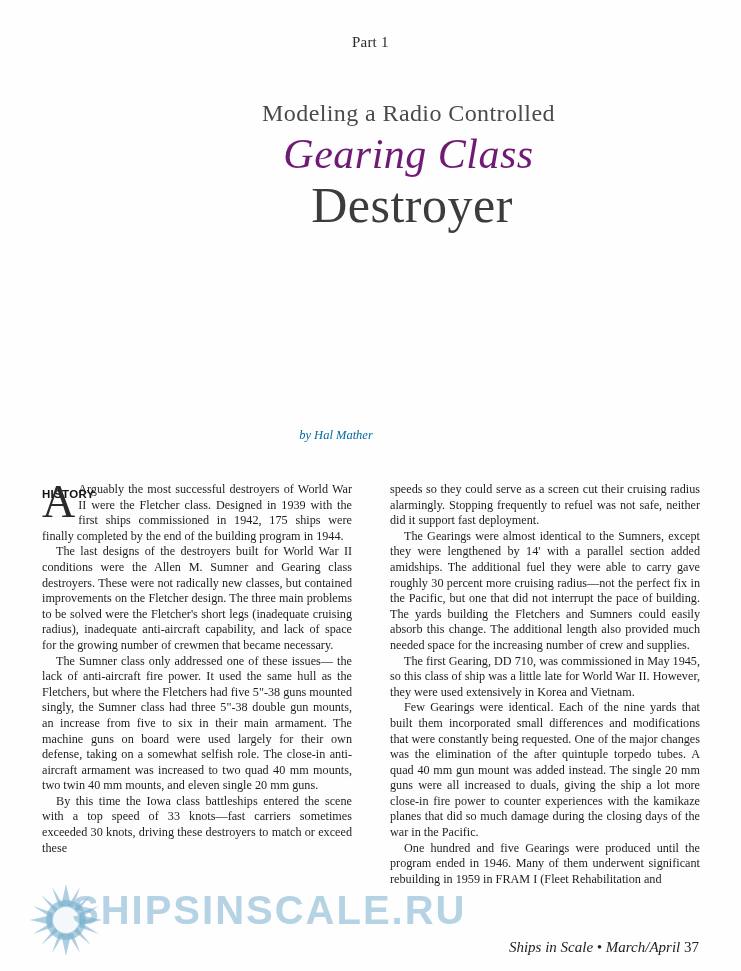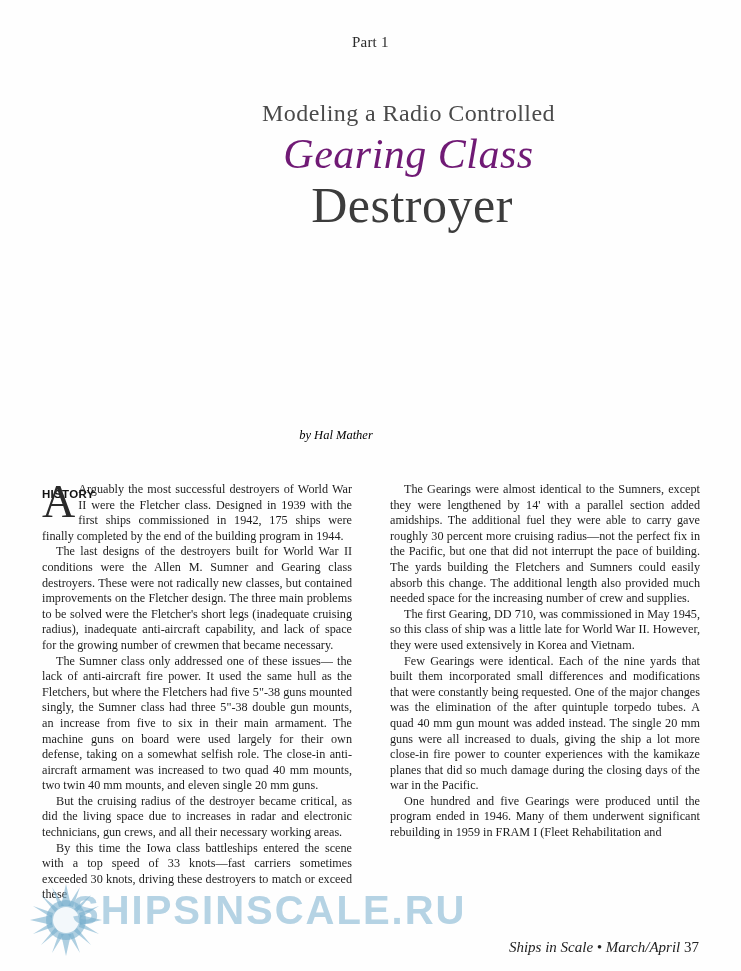--- a/index.html
+++ b/index.html
@@ -65,21 +65,21 @@
     padding-left: 7px;
   }
   .byline {
     position: absolute;
     left: 0;
     top: 428px;
     width: 672px;
     text-align: center;
     font-style: italic;
     font-size: 12.5px;
-    color: #000000;
+    color: #0369a1;
   }
   .section-head {
     position: absolute;
     left: 42px;
     top: 488px;
     font-family: "Liberation Sans", sans-serif;
     font-weight: bold;
     font-size: 11.5px;
     letter-spacing: 0.3px;
     color: #111;
@@ -165,25 +165,25 @@
   </div>
 
   <div class="byline">by Hal Mather</div>
 
   <div class="section-head">HISTORY</div>
 
   <div class="col col-left">
     <p class="first"><span class="dropcap">A</span><span>Arguably the most successful destroyers of World War II were the Fletcher class. Designed in 1939 with the first ships commissioned in 1942, 175 ships were finally completed by the end of the building program in 1944.</span></p>
     <p><span>The last designs of the destroyers built for World War II conditions were the Allen M. Sumner and Gearing class destroyers. These were not radically new classes, but contained improvements on the Fletcher design. The three main problems to be solved were the Fletcher's short legs (inadequate cruising radius), inadequate anti-aircraft capability, and lack of space for the growing number of crewmen that became necessary.</span></p>
     <p><span>The Sumner class only addressed one of these issues— the lack of anti-aircraft fire power. It used the same hull as the Fletchers, but where the Fletchers had five 5"-38 guns mounted singly, the Sumner class had three 5"-38 double gun mounts, an increase from five to six in their main armament. The machine guns on board were used largely for their own defense, taking on a somewhat selfish role. The close-in anti-aircraft armament was increased to two quad 40 mm mounts, two twin 40 mm mounts, and eleven single 20 mm guns.</span></p>
-    <p><span>But the cruising radius of the destroyer became critical, as did the living space due to increases in radar and electronic technicians, gun crews, and all their necessary working areas.</span></p>
     <p><span>By this time the Iowa class battleships entered the scene with a top speed of 33 knots—fast carriers sometimes exceeded 30 knots, driving these destroyers to match or exceed these</span></p>
   </div>
 
   <div class="col col-right">
+    <p class="first"><span>speeds so they could serve as a screen cut their cruising radius alarmingly. Stopping frequently to refuel was not safe, neither did it support fast deployment.</span></p>
     <p><span>The Gearings were almost identical to the Sumners, except they were lengthened by 14' with a parallel section added amidships. The additional fuel they were able to carry gave roughly 30 percent more cruising radius—not the perfect fix in the Pacific, but one that did not interrupt the pace of building. The yards building the Fletchers and Sumners could easily absorb this change. The additional length also provided much needed space for the increasing number of crew and supplies.</span></p>
     <p><span>The first Gearing, DD 710, was commissioned in May 1945, so this class of ship was a little late for World War II. However, they were used extensively in Korea and Vietnam.</span></p>
     <p><span>Few Gearings were identical. Each of the nine yards that built them incorporated small differences and modifications that were constantly being requested. One of the major changes was the elimination of the after quintuple torpedo tubes. A quad 40 mm gun mount was added instead. The single 20 mm guns were all increased to duals, giving the ship a lot more close-in fire power to counter experiences with the kamikaze planes that did so much damage during the closing days of the war in the Pacific.</span></p>
     <p><span>One hundred and five Gearings were produced until the program ended in 1946. Many of them underwent significant rebuilding in 1959 in FRAM I (Fleet Rehabilitation and</span></p>
   </div>
 
   <div class="footer">
     <span>Ships in Scale • March/April</span>
     <span class="pagenum">37</span>
   </div>

